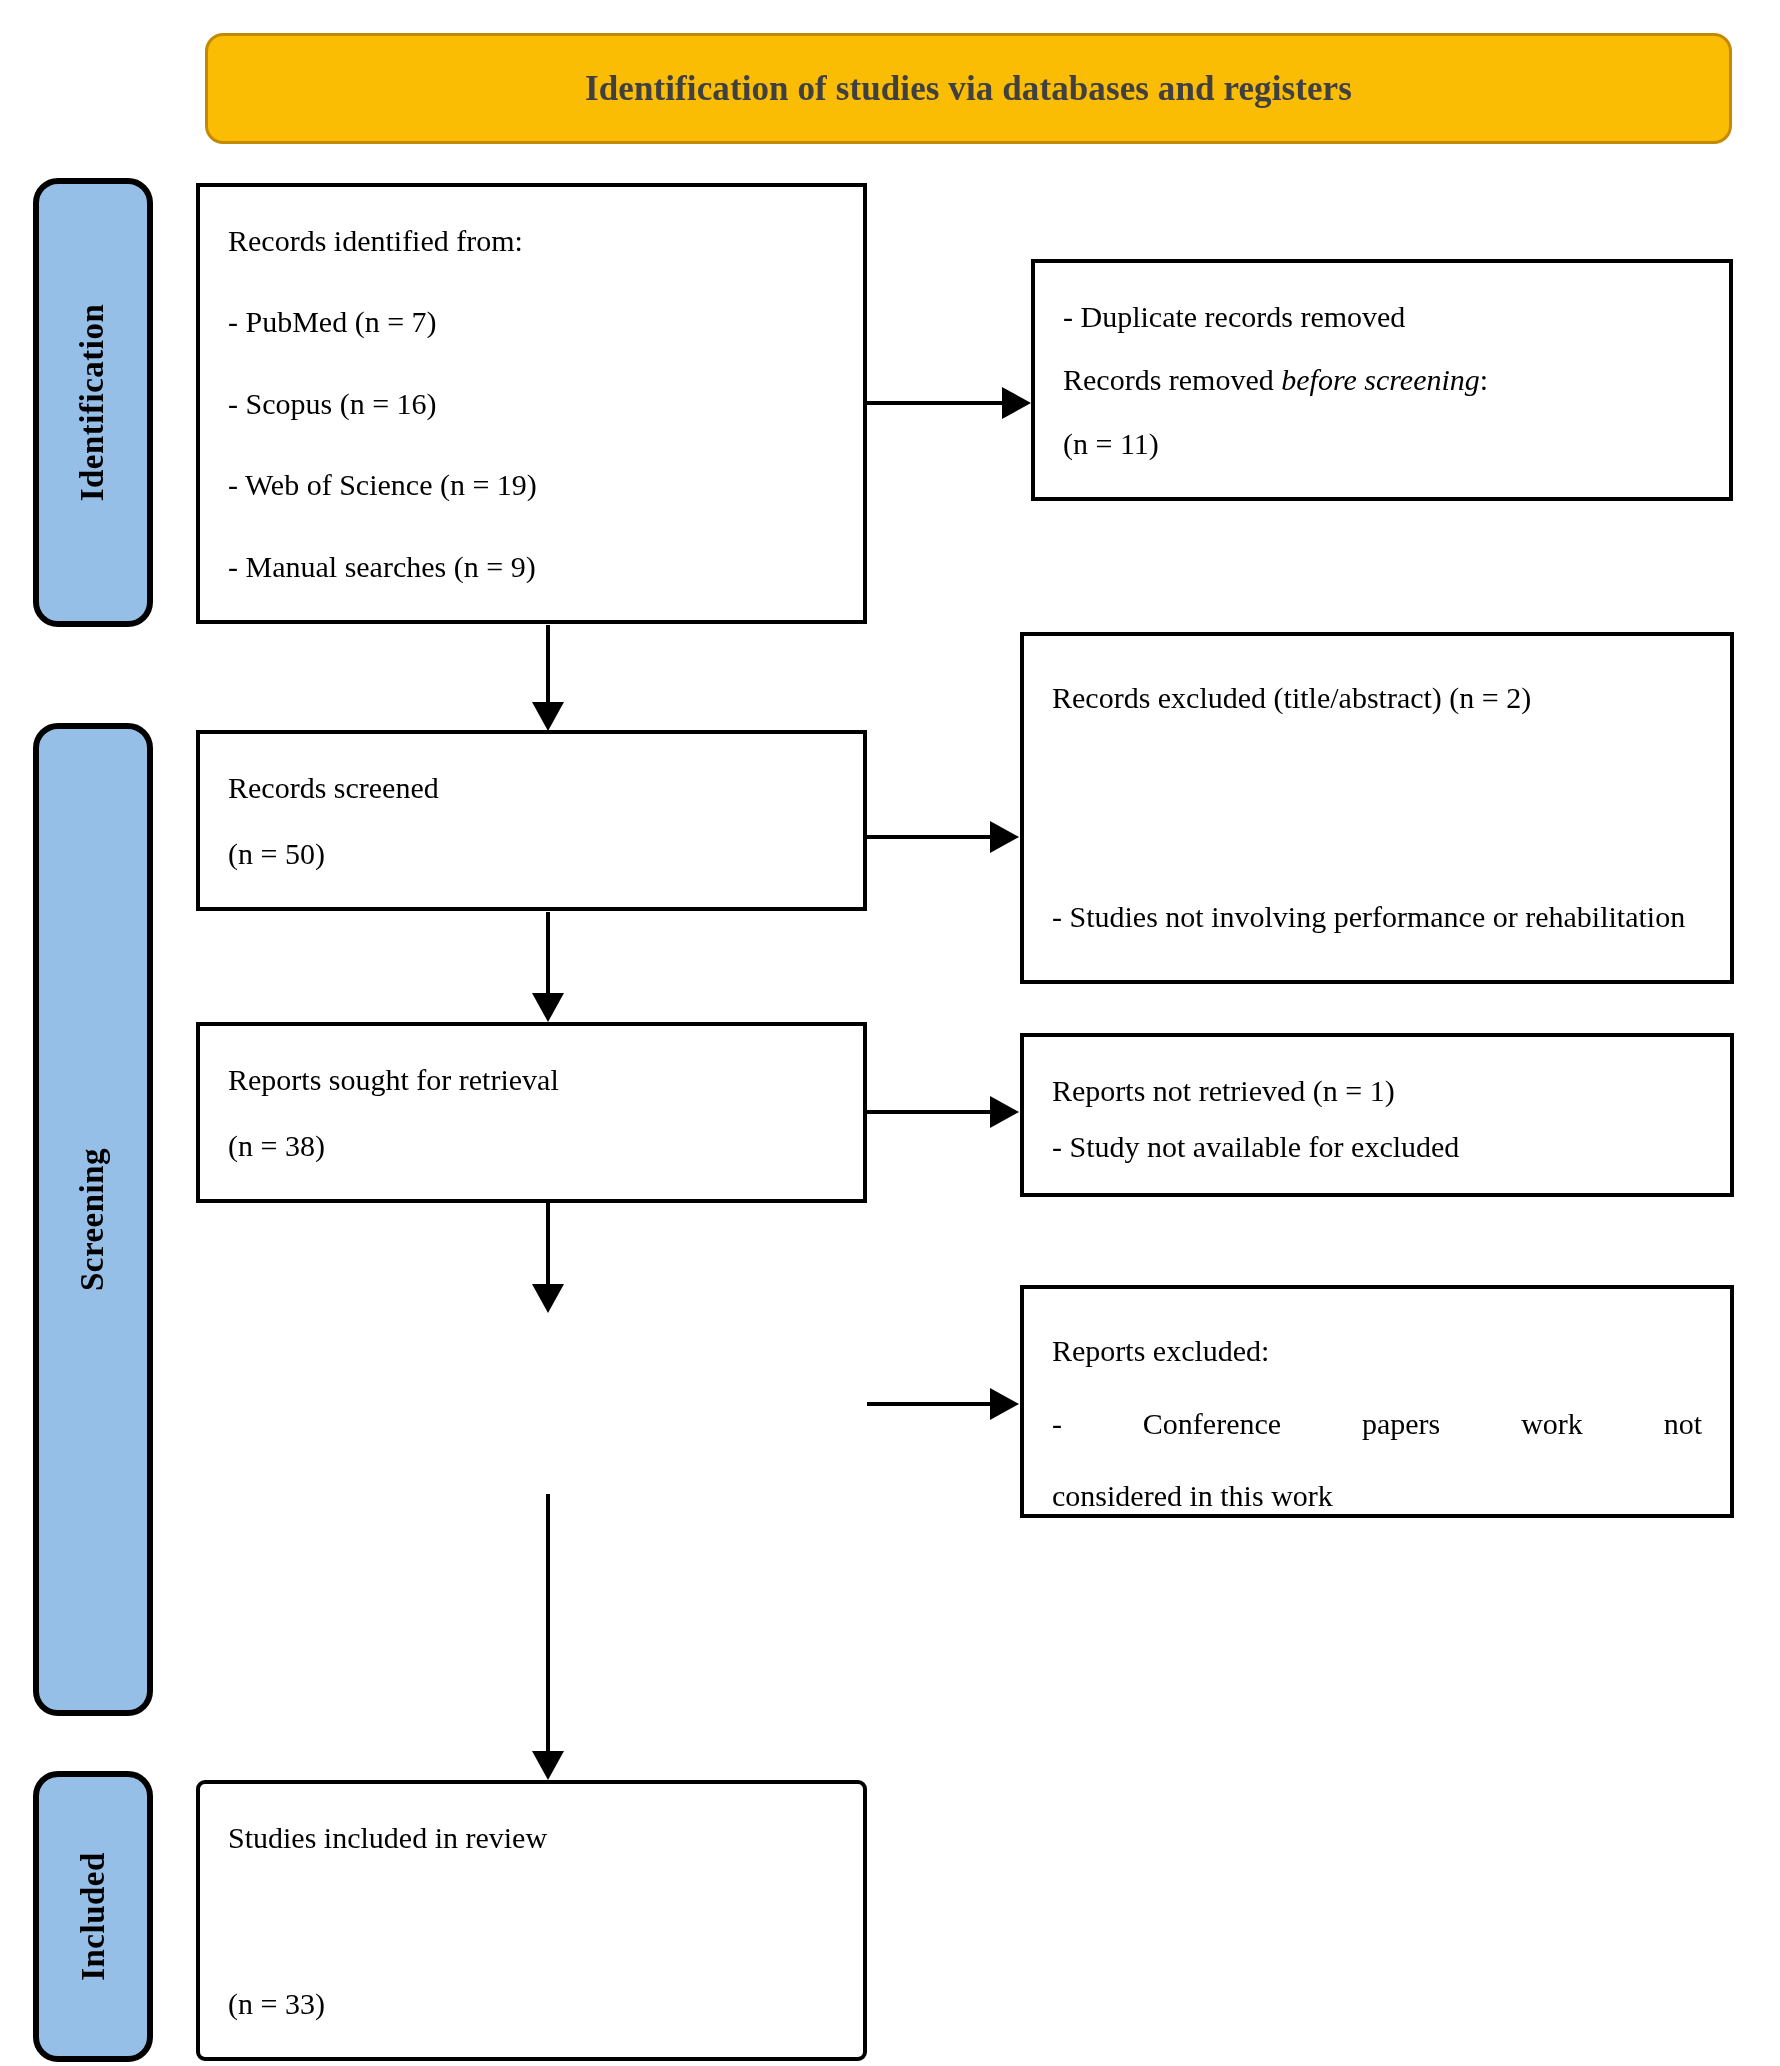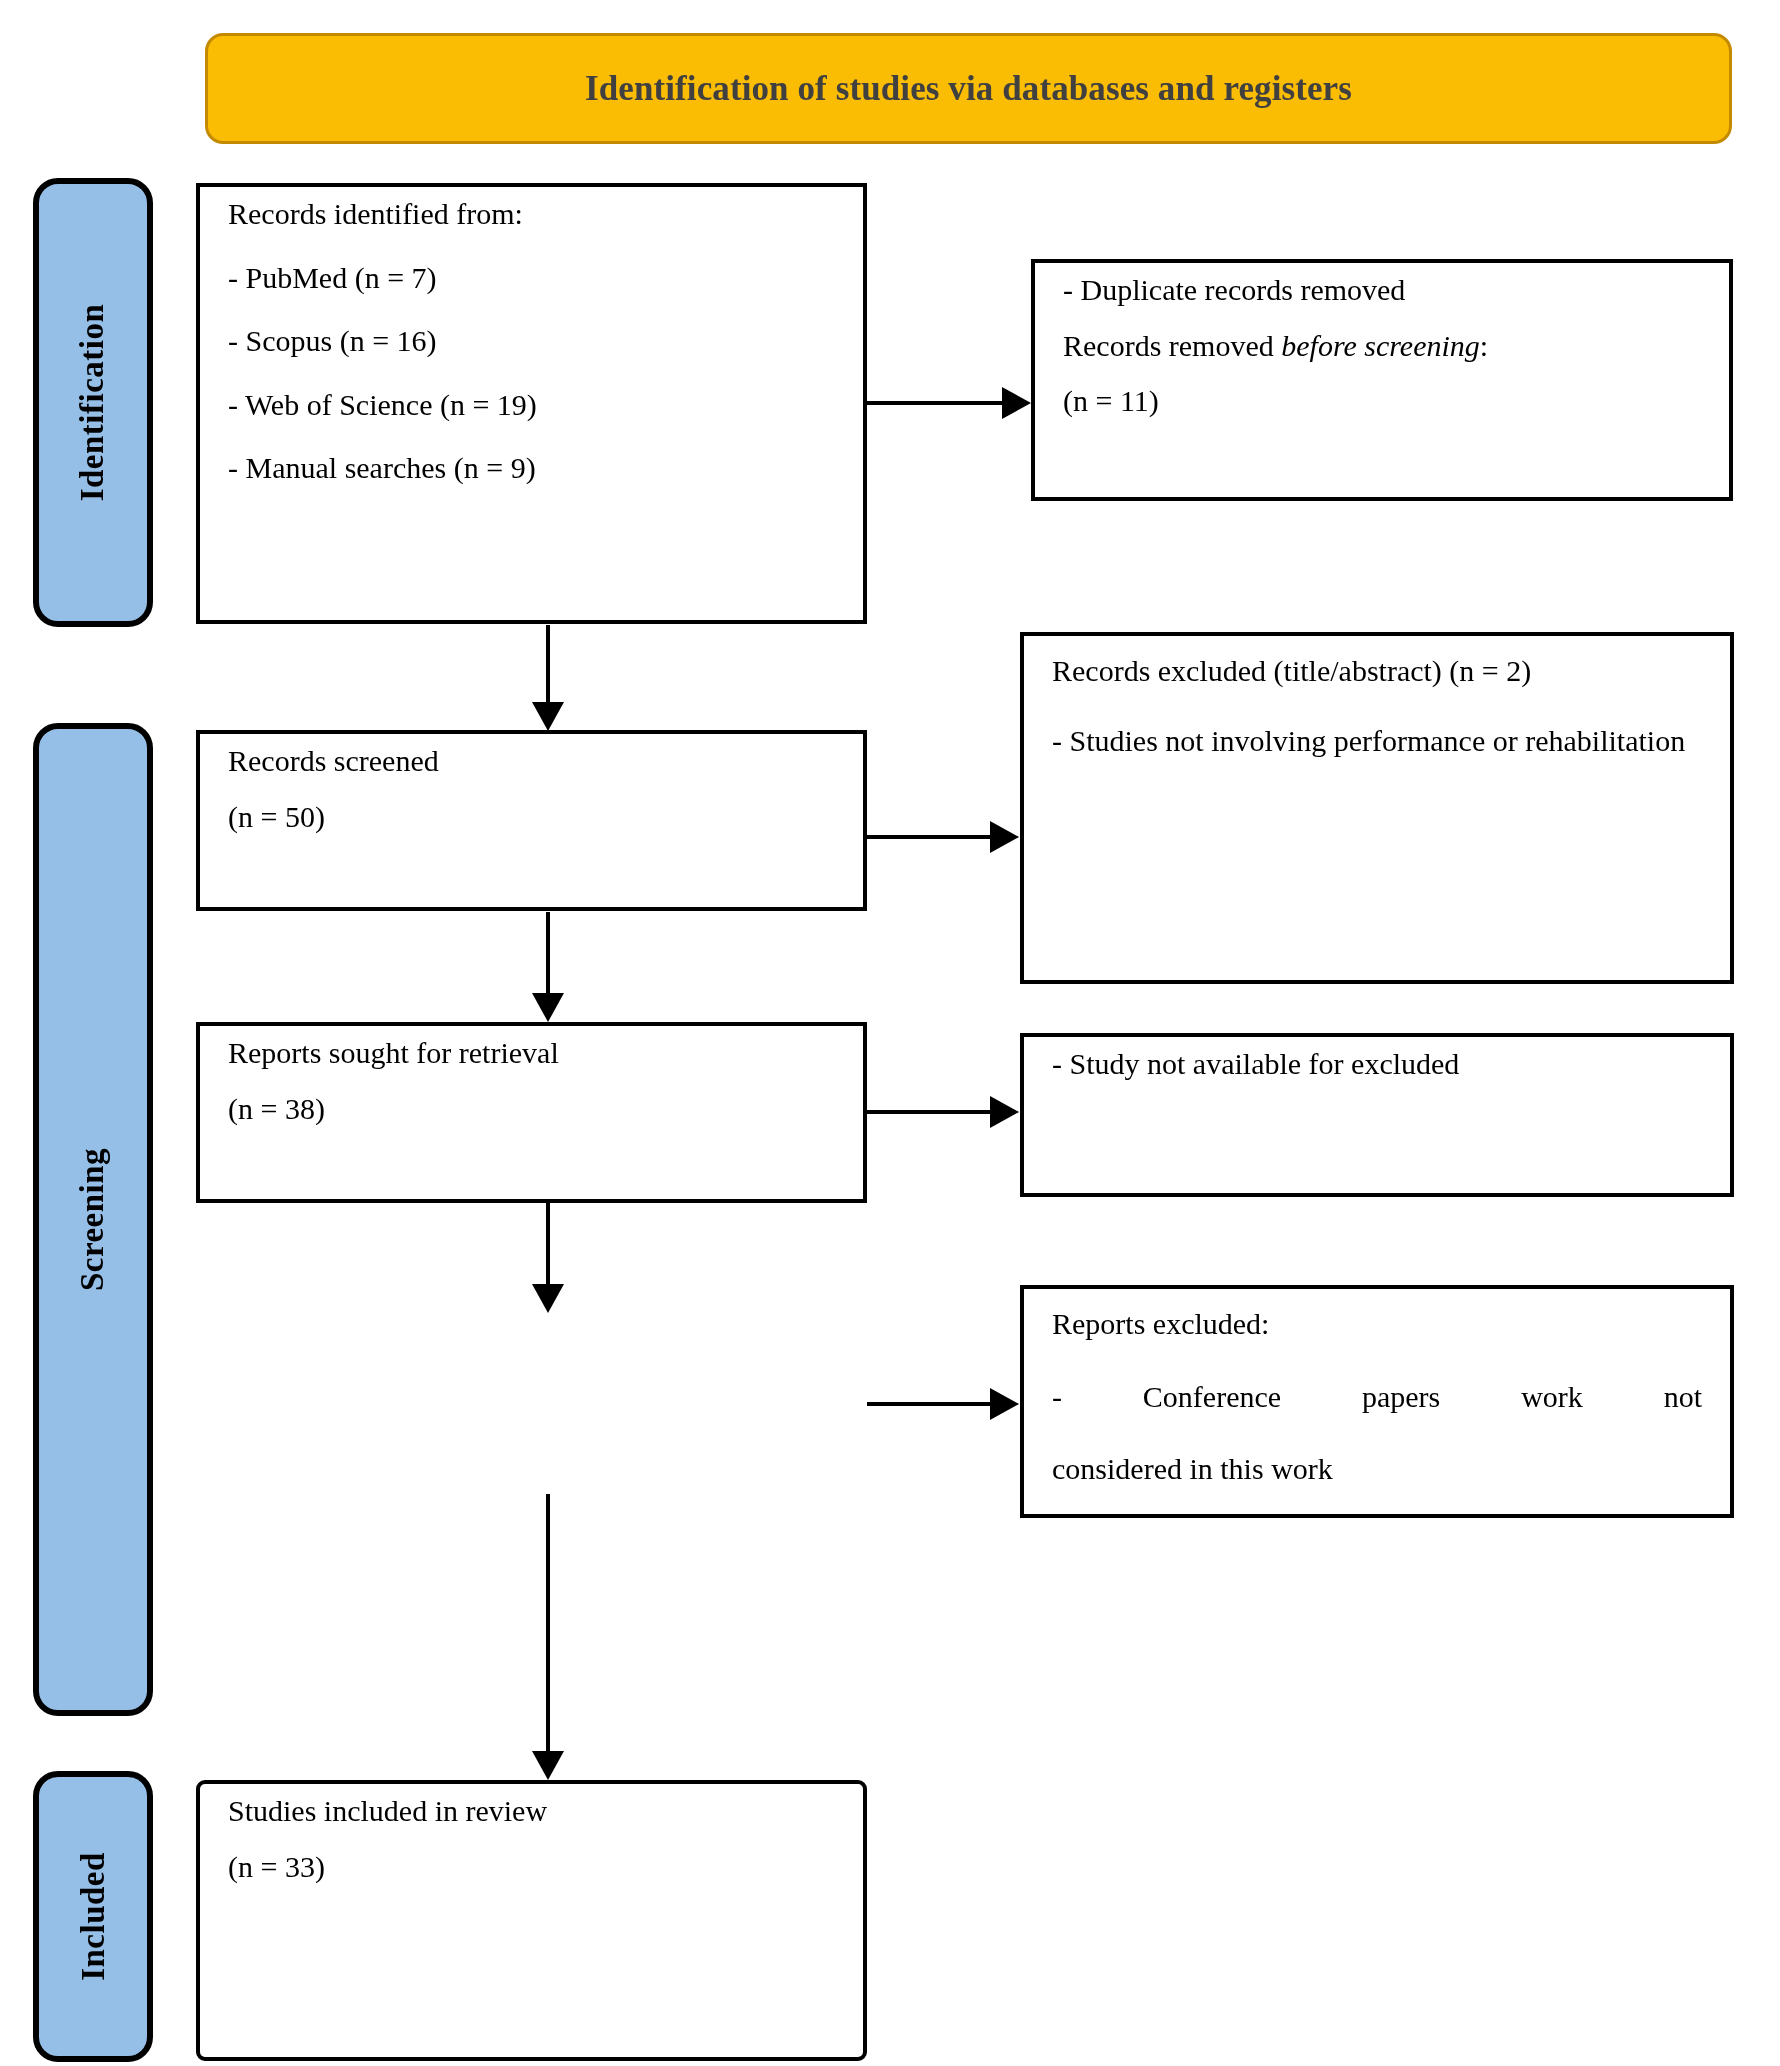--- a/index.html
+++ b/index.html
@@ -59,24 +59,24 @@
   }
   #stage-identification { left: 33px;  top: 178px;  width: 120px; height: 449px; }
   #stage-screening      { left: 33px;  top: 723px; width: 120px; height: 993px; }
   #stage-included       { left: 33px;  top: 1771px; width: 120px; height: 291px; }
 
   
   .box {
     position: absolute;
     background: #ffffff;
     border: 4.9px solid #000000;
-    padding: 11px 28px;
+    padding: 38px 28px;
     display: flex;
     flex-direction: column;
-    justify-content: flex-start;
+    justify-content: space-between;
   }
   .box p {
     font-size: 30px;
     line-height: 1.05;
     color: #000000;
     margin: 0 0 24px 0;
     white-space: nowrap;
   }
   .box p:last-child { margin-bottom: 0; }
   .box.wrap p { white-space: normal; line-height: 1.62; }
@@ -219,20 +219,21 @@
     <p>Records excluded (title/abstract) (n = 2)</p>
     <p>- Studies not involving performance or rehabilitation</p>
   </div>
 
   <div class="box" id="box-sought">
     <p>Reports sought for retrieval</p>
     <p>(n = 38)</p>
   </div>
 
   <div class="box" id="box-not-retr">
+    <p>Reports not retrieved (n = 1)</p>
     <p>- Study not available for excluded</p>
   </div>
 
 
   <div class="box wrap" id="box-excl-reports">
     <p>Reports excluded:</p>
     <p class="justified">-    Conference   papers   work    not</p>
     <p>considered in this work</p>
   </div>
 

